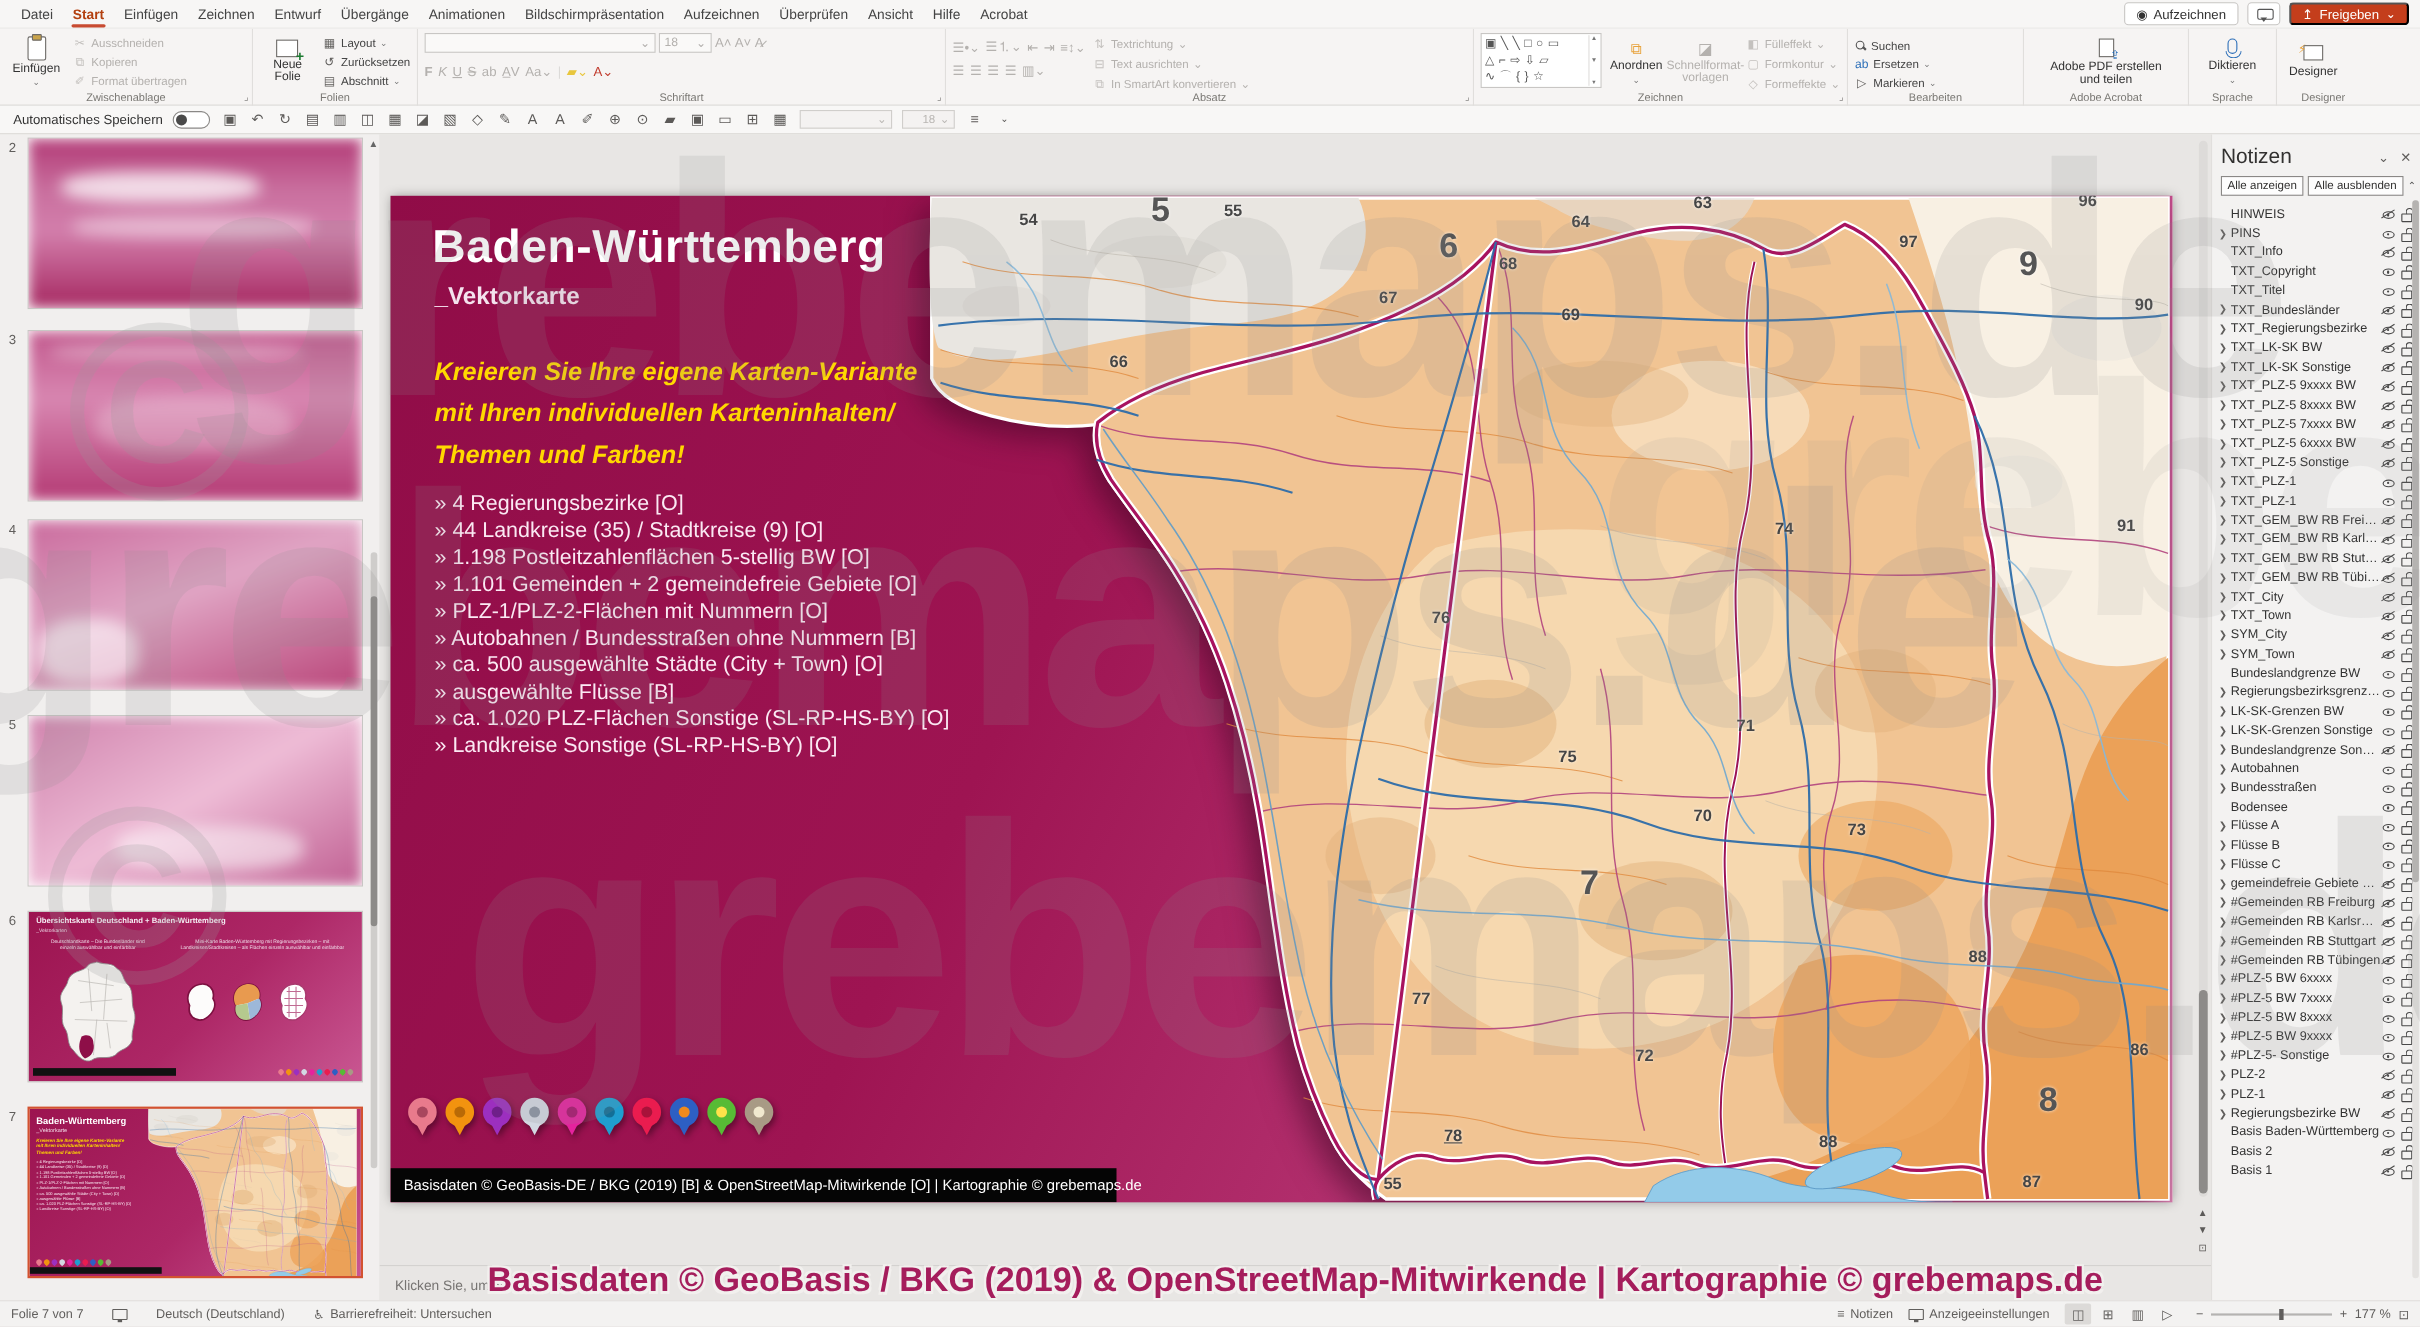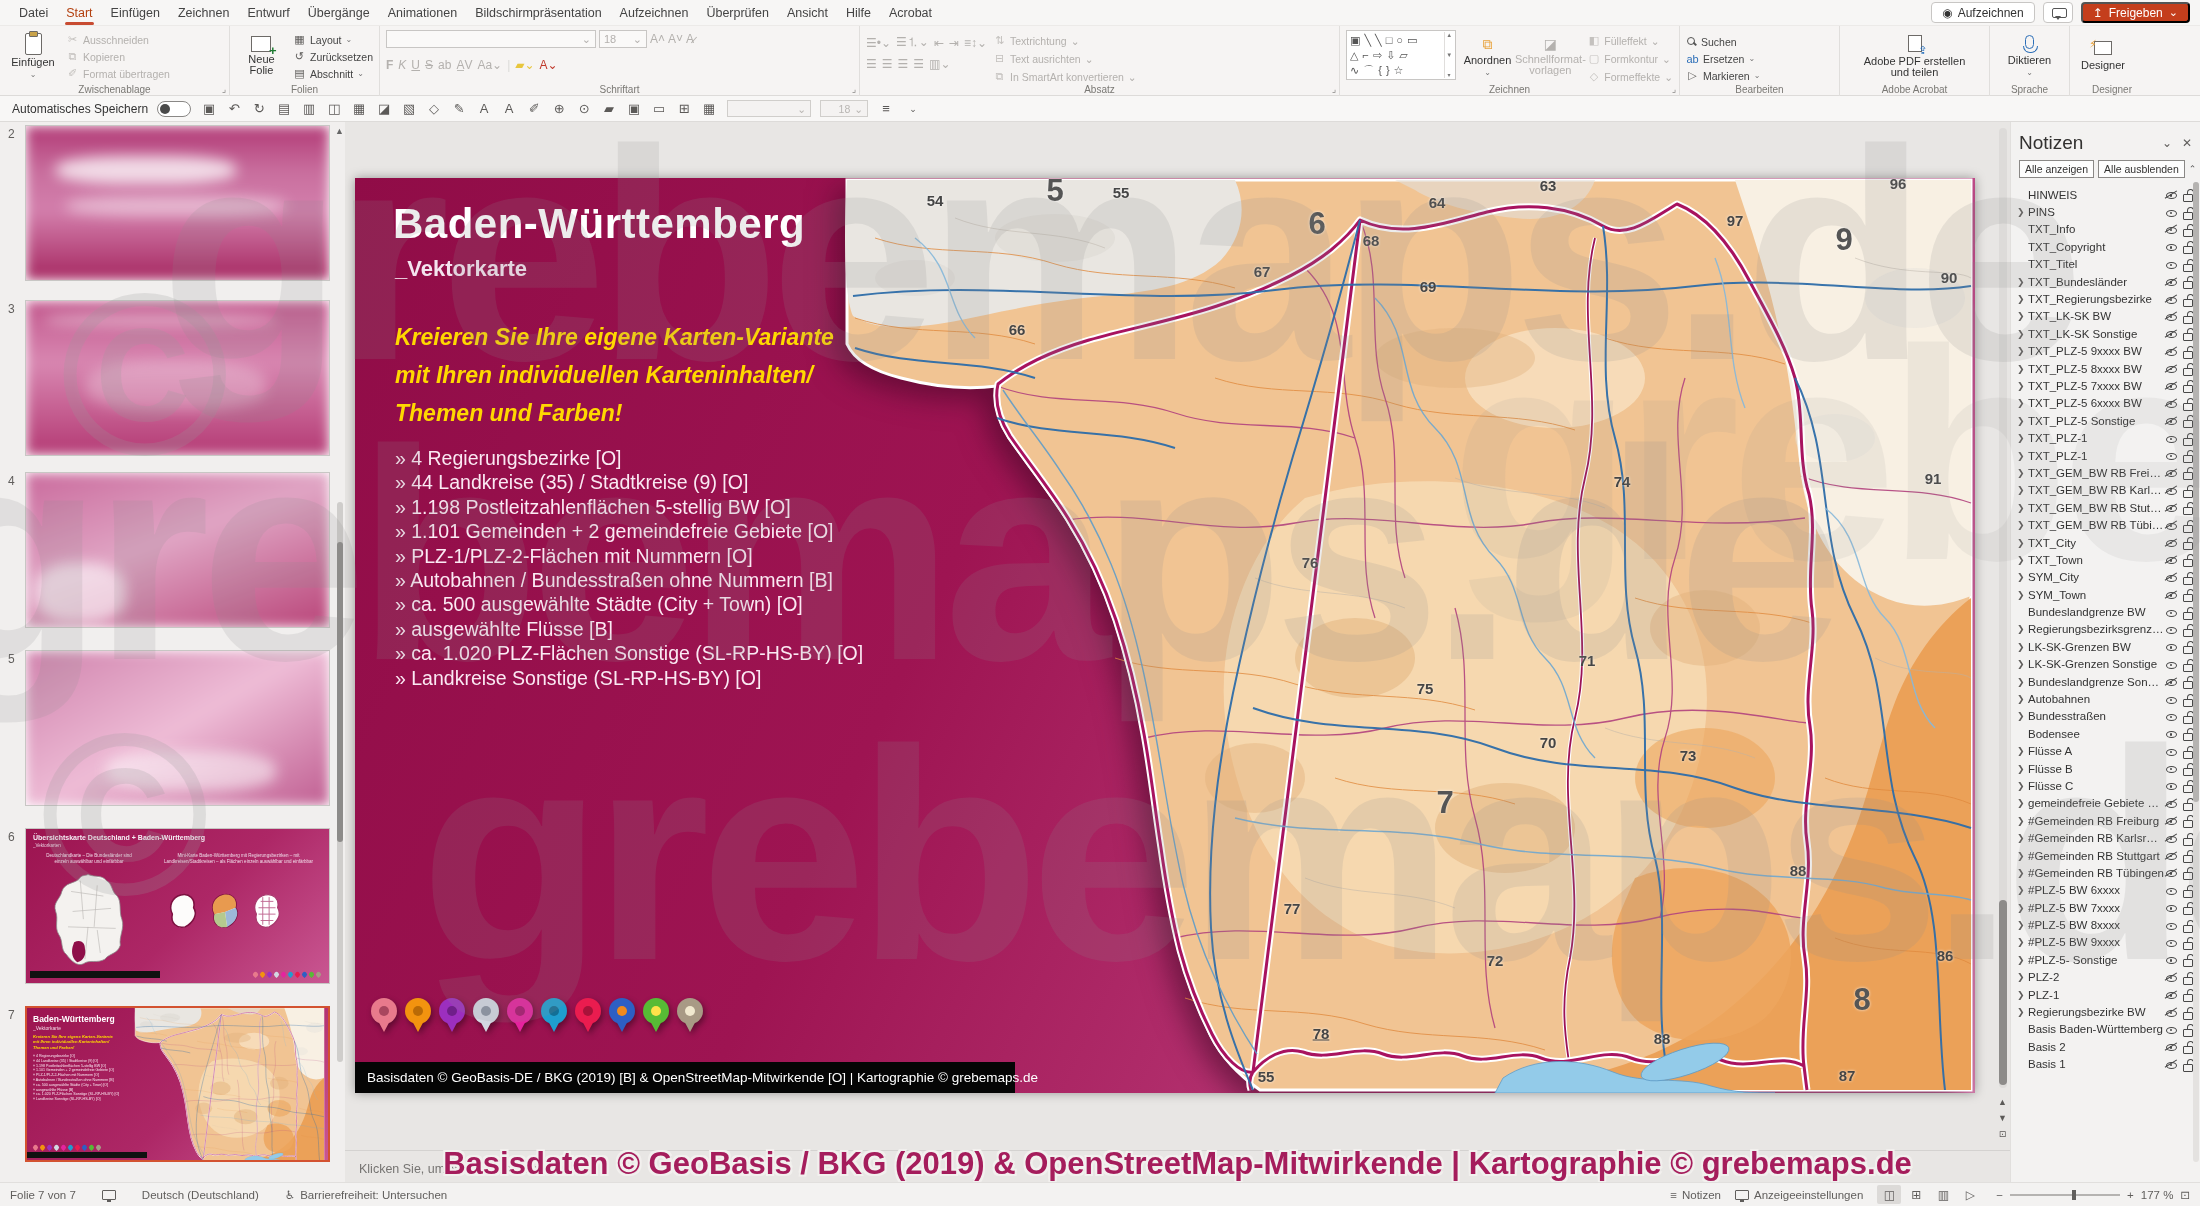--- a/index.html
+++ b/index.html
@@ -4,21 +4,21 @@
 <style>
   * { margin:0; padding:0; box-sizing:border-box; }
   html,body { width:2200px; height:1206px; overflow:hidden;
     font-family:"Liberation Sans","DejaVu Sans",sans-serif; background:#e8e6e4; }
   #app { position:relative; width:2200px; height:1206px; }
 
   
   .menubar { position:absolute; left:0; top:0; width:2200px; height:26px; background:#f7f6f5;
     display:flex; align-items:center; padding-left:10px; border-bottom:1px solid #eceae8; z-index:60;}
   .menu-tab { font-size:12.5px; color:#444; padding:4px 9px; position:relative; cursor:default; white-space:nowrap;}
-  .menu-tab.active { color:#b3400f; font-weight:normal;}
+  .menu-tab.active { color:#b3400f; font-weight:bold;}
   .menu-tab.active::after { content:""; position:absolute; left:8px; right:8px; bottom:-1px; height:3px; background:#c84b31; border-radius:2px;}
   .menubar-right { margin-left:auto; display:flex; align-items:center; gap:8px; padding-right:10px;}
   .btn-record { display:flex; align-items:center; gap:5px; border:1px solid #c8c6c4; background:#fff; border-radius:4px; font-size:12px; color:#333; padding:2px 10px; height:21px;}
   .rec-dot { font-size:12px; color:#333;}
   .btn-comment { width:30px; height:21px; border:1px solid #c8c6c4; background:#fff; border-radius:4px; position:relative;}
   .btn-comment::before { content:""; position:absolute; left:8px; top:5px; width:13px; height:8px; border:1.3px solid #555; border-radius:2px;}
   .btn-comment::after { content:""; position:absolute; left:11px; top:13px; border-left:3px solid transparent; border-right:3px solid transparent; border-top:4px solid #555;}
   .btn-share { display:flex; align-items:center; gap:6px; background:#c43e1c; color:#fff; font-size:12px; border-radius:4px; padding:2px 10px; height:21px;}
   .share-arrow { font-size:11px;}
 

